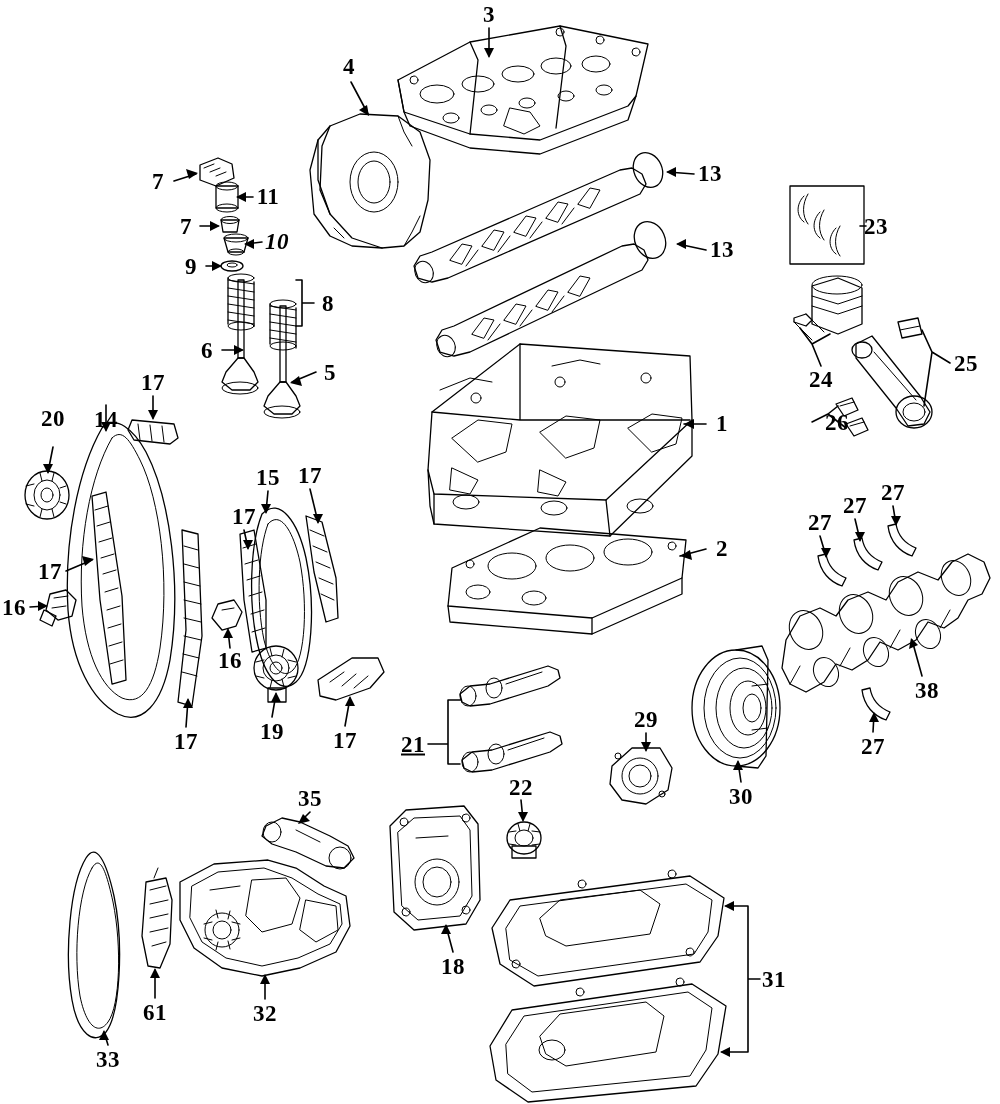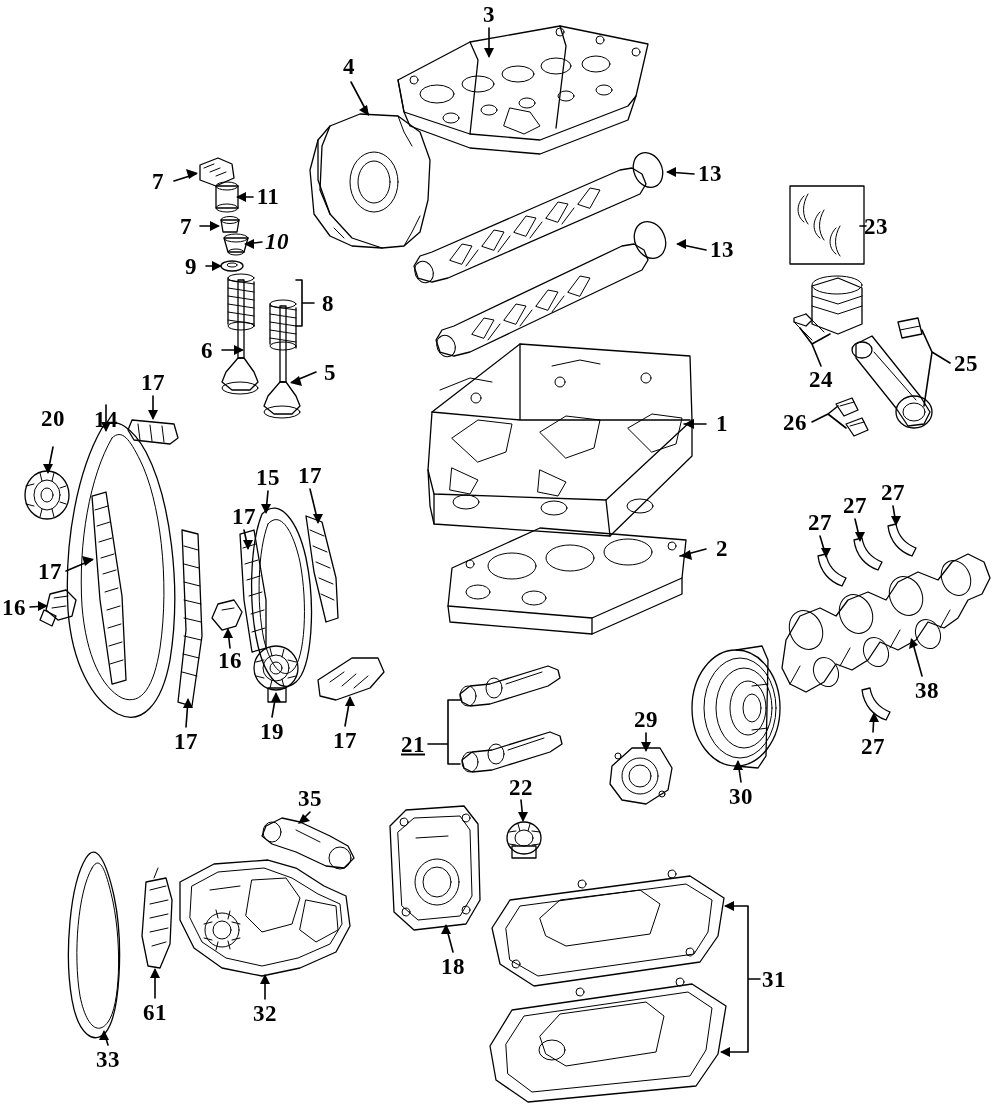--- a/index.html
+++ b/index.html
@@ -574,21 +574,21 @@
   <div class="callout" style="left:310px; top:475px;">17</div>
   <div class="callout" style="left:345px; top:740px;">17</div>
   <div class="callout" style="left:453px; top:966px;">18</div>
   <div class="callout" style="left:272px; top:731px;">19</div>
   <div class="callout" style="left:53px; top:418px;">20</div>
   <div class="callout" style="left:413px; top:744px;text-decoration:underline;">21</div>
   <div class="callout" style="left:521px; top:787px;">22</div>
   <div class="callout" style="left:876px; top:226px;">23</div>
   <div class="callout" style="left:821px; top:379px;">24</div>
   <div class="callout" style="left:966px; top:363px;">25</div>
-  <div class="callout" style="left:795px; top:422px;">26</div>
+  <div class="callout" style="left:837px; top:422px;">26</div>
   <div class="callout" style="left:820px; top:522px;">27</div>
   <div class="callout" style="left:855px; top:505px;">27</div>
   <div class="callout" style="left:893px; top:492px;">27</div>
   <div class="callout" style="left:873px; top:746px;">27</div>
   <div class="callout" style="left:927px; top:690px;">38</div>
   <div class="callout" style="left:646px; top:719px;">29</div>
   <div class="callout" style="left:741px; top:796px;">30</div>
   <div class="callout" style="left:774px; top:979px;">31</div>
   <div class="callout" style="left:265px; top:1013px;">32</div>
   <div class="callout" style="left:108px; top:1059px;">33</div>

